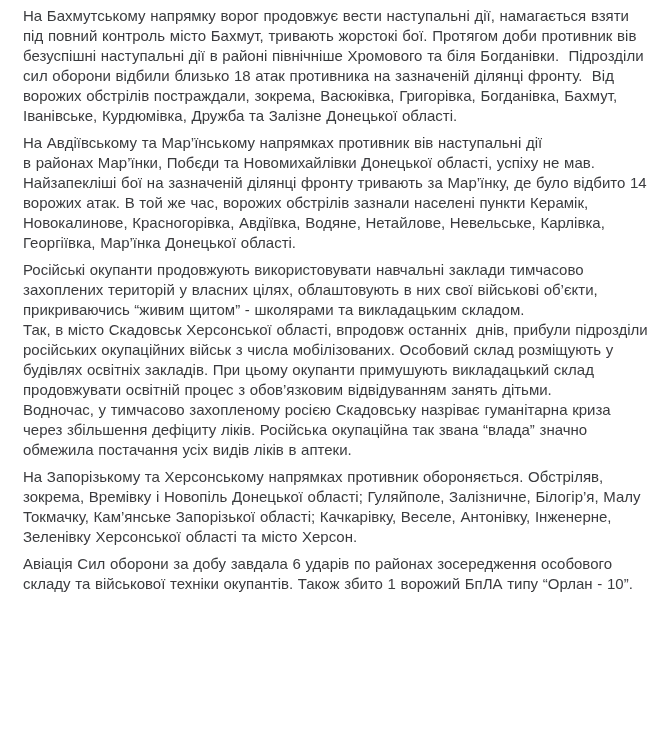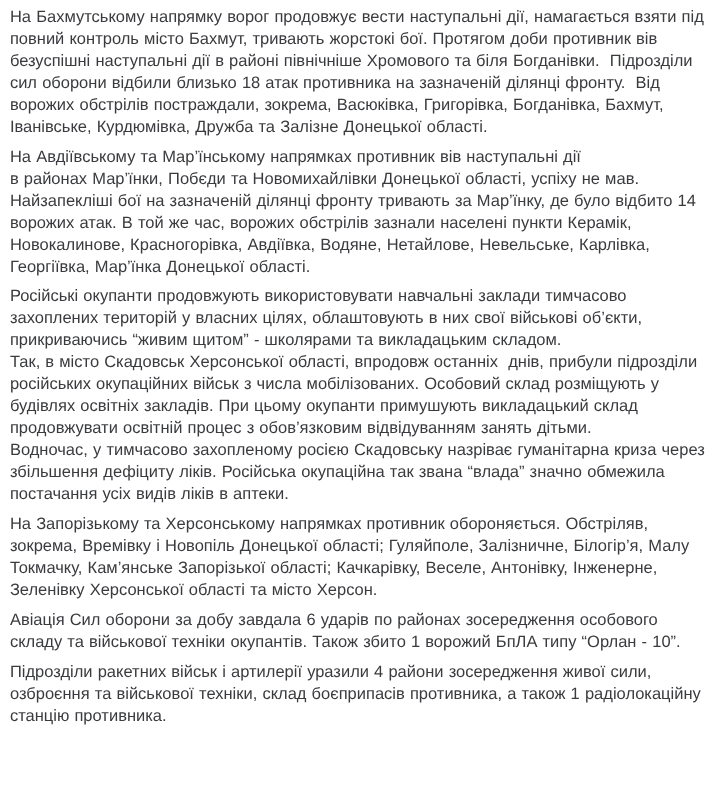--- a/index.html
+++ b/index.html
@@ -16,31 +16,30 @@
     box-sizing: border-box;
     width: 658px;
     padding: 6px 8px 0 9px;
     font-family: "Liberation Sans", sans-serif;
     font-size: 15px;
     line-height: 20px;
     color: #3a3b3e;
     -webkit-font-smoothing: antialiased;
   }
   .post-text p.report-paragraph {
-    margin: 0 0 7px 0;
+    margin: 0 0 7px 14px;
     white-space: pre-wrap; 
     word-spacing: 0.5px;
   }
 </style>
 </head>
 <body>
 
 <div class="post-text">
   <p class="report-paragraph">На Бахмутському напрямку ворог продовжує вести наступальні дії, намагається взяти під повний контроль місто Бахмут, тривають жорстокі бої. Протягом доби противник вів безуспішні наступальні дії в районі північніше Хромового та біля Богданівки.  Підрозділи сил оборони відбили близько 18 атак противника на зазначеній ділянці фронту.  Від ворожих обстрілів постраждали, зокрема, Васюківка, Григорівка, Богданівка, Бахмут, Іванівське, Курдюмівка, Дружба та Залізне Донецької області.</p>
   <p class="report-paragraph">На Авдіївському та Мар’їнському напрямках противник вів наступальні дії
 в районах Мар’їнки, Побєди та Новомихайлівки Донецької області, успіху не мав. Найзапекліші бої на зазначеній ділянці фронту тривають за Мар’їнку, де було відбито 14 ворожих атак. В той же час, ворожих обстрілів зазнали населені пункти Керамік, Новокалинове, Красногорівка, Авдіївка, Водяне, Нетайлове, Невельське, Карлівка, Георгіївка, Мар’їнка Донецької області.</p>
   <p class="report-paragraph">Російські окупанти продовжують використовувати навчальні заклади тимчасово захоплених територій у власних цілях, облаштовують в них свої військові об’єкти, прикриваючись “живим щитом” - школярами та викладацьким складом.
 Так, в місто Скадовськ Херсонської області, впродовж останніх  днів, прибули підрозділи російських окупаційних військ з числа мобілізованих. Особовий склад розміщують у будівлях освітніх закладів. При цьому окупанти примушують викладацький склад продовжувати освітній процес з обов’язковим відвідуванням занять дітьми.
 Водночас, у тимчасово захопленому росією Скадовську назріває гуманітарна криза через збільшення дефіциту ліків. Російська окупаційна так звана “влада” значно обмежила постачання усіх видів ліків в аптеки.</p>
   <p class="report-paragraph">На Запорізькому та Херсонському напрямках противник обороняється. Обстріляв, зокрема, Времівку і Новопіль Донецької області; Гуляйполе, Залізничне, Білогір’я, Малу Токмачку, Кам’янське Запорізької області; Качкарівку, Веселе, Антонівку, Інженерне, Зеленівку Херсонської області та місто Херсон.</p>
   <p class="report-paragraph">Авіація Сил оборони за добу завдала 6 ударів по районах зосередження особового складу та військової техніки окупантів. Також збито 1 ворожий БпЛА типу “Орлан - 10”.</p>
-  <p class="report-paragraph">Підрозділи ракетних військ і артилерії уразили 4 райони зосередження живої сили, озброєння та військової техніки, склад боєприпасів противника, а також 1 радіолокаційну станцію противника.</p>
 </div>
 
 </body></html>

